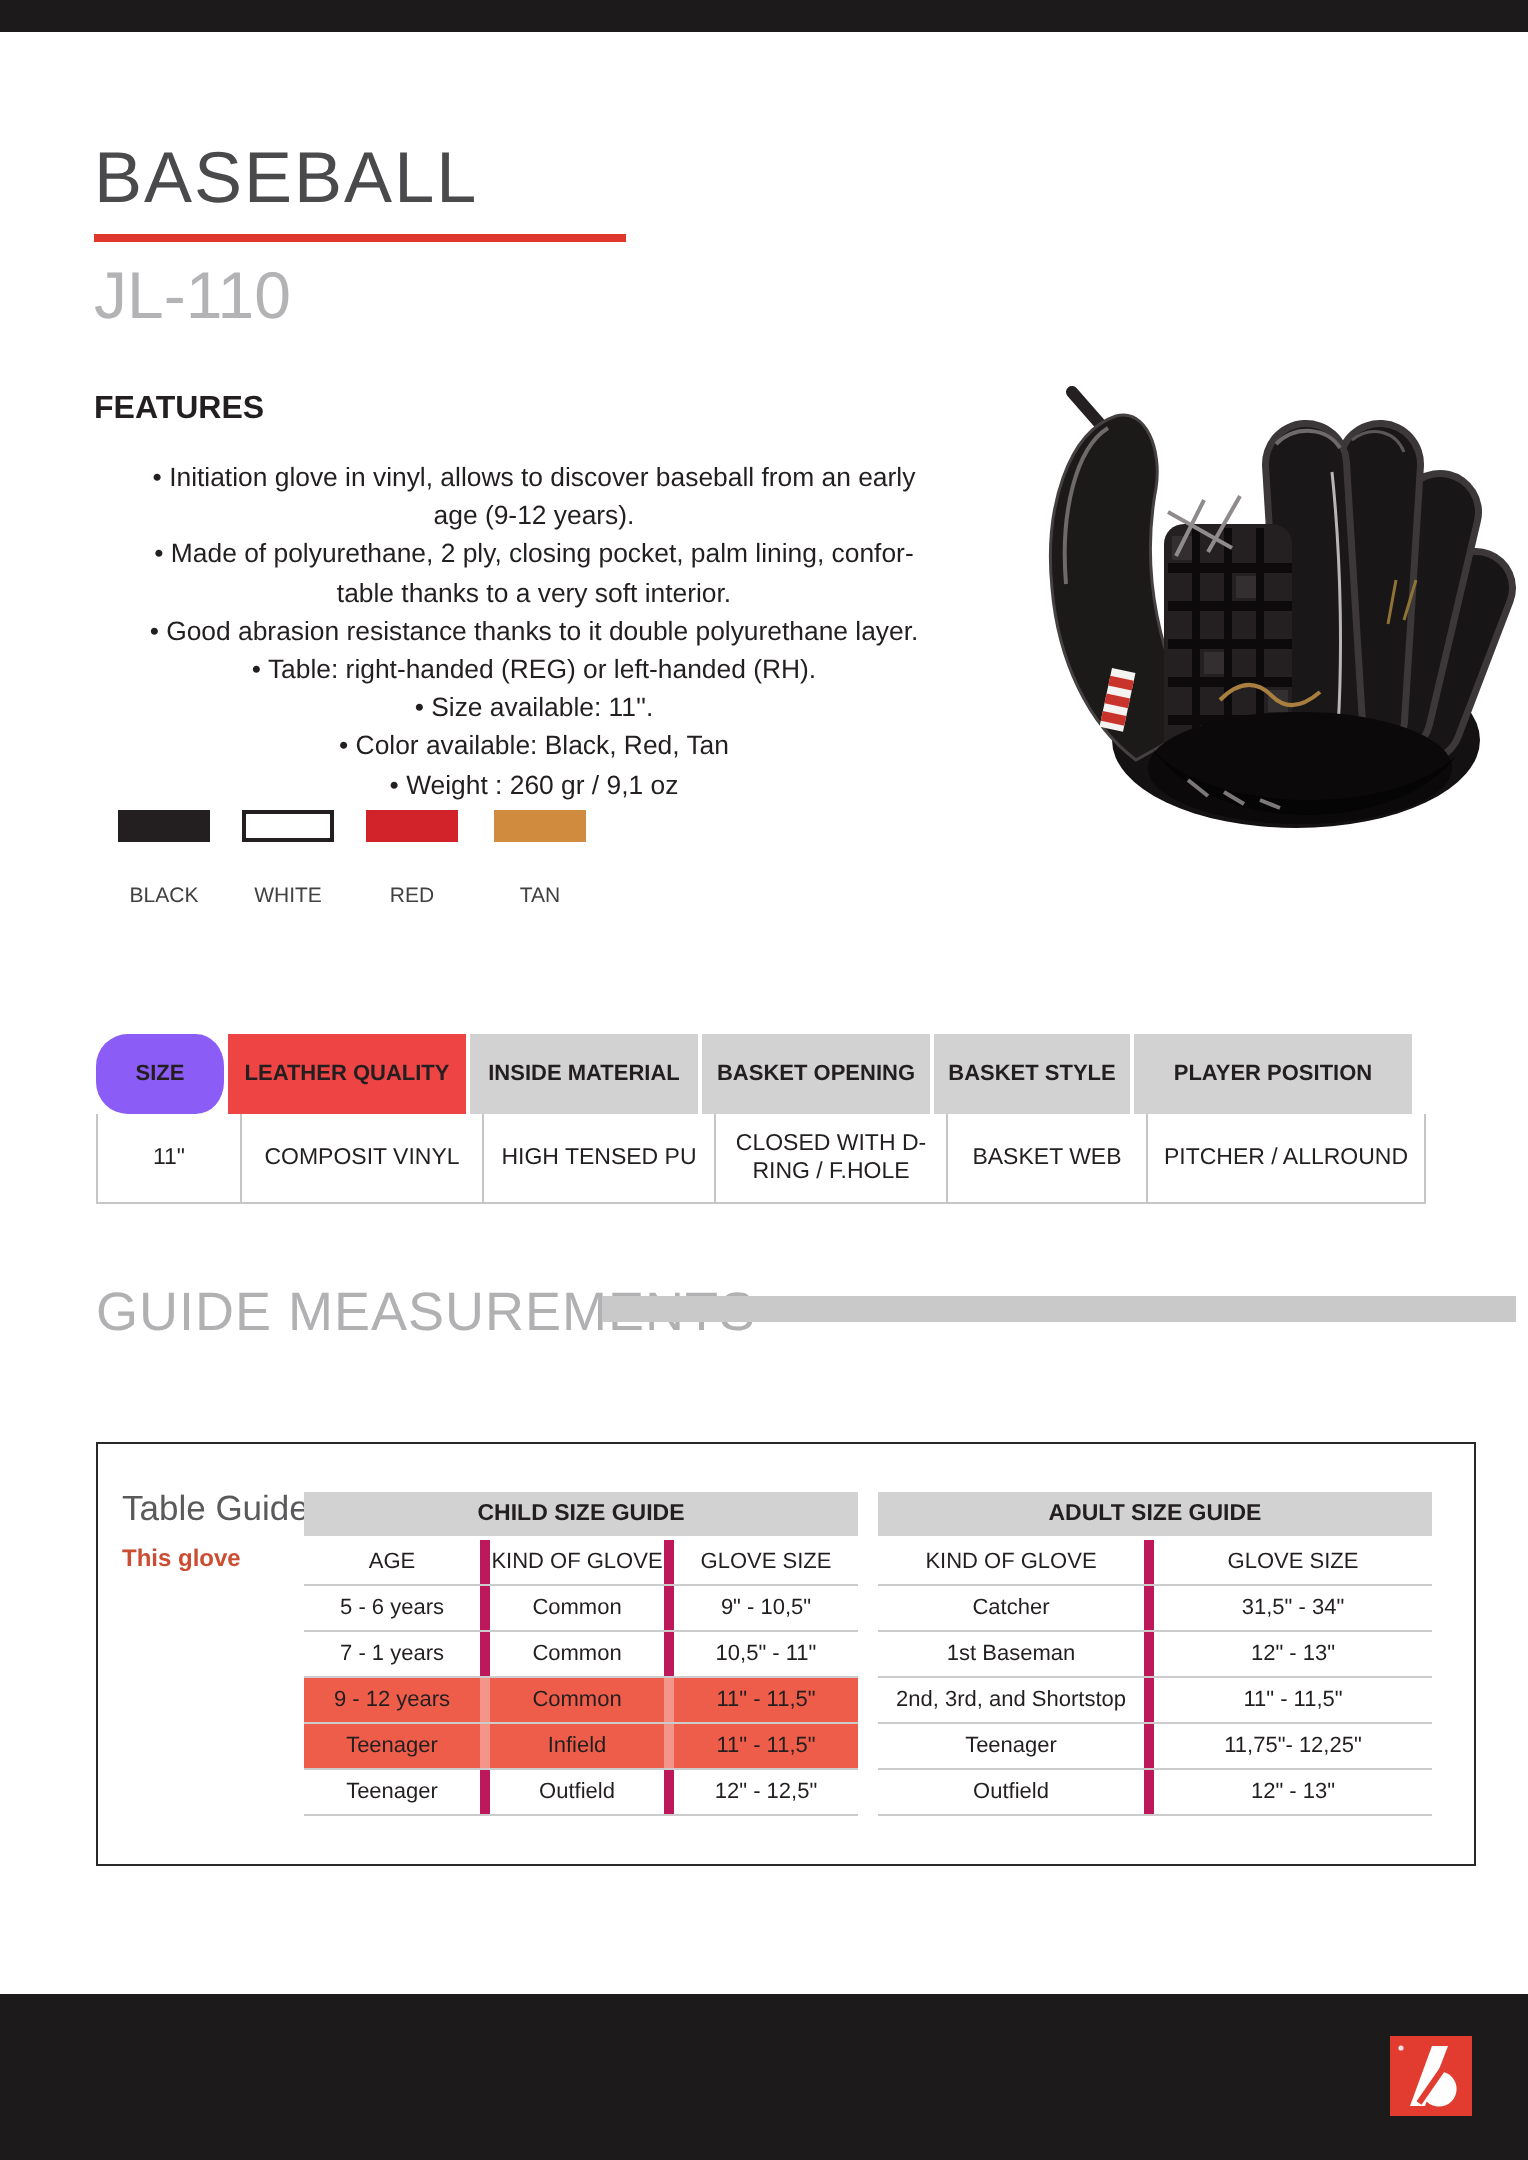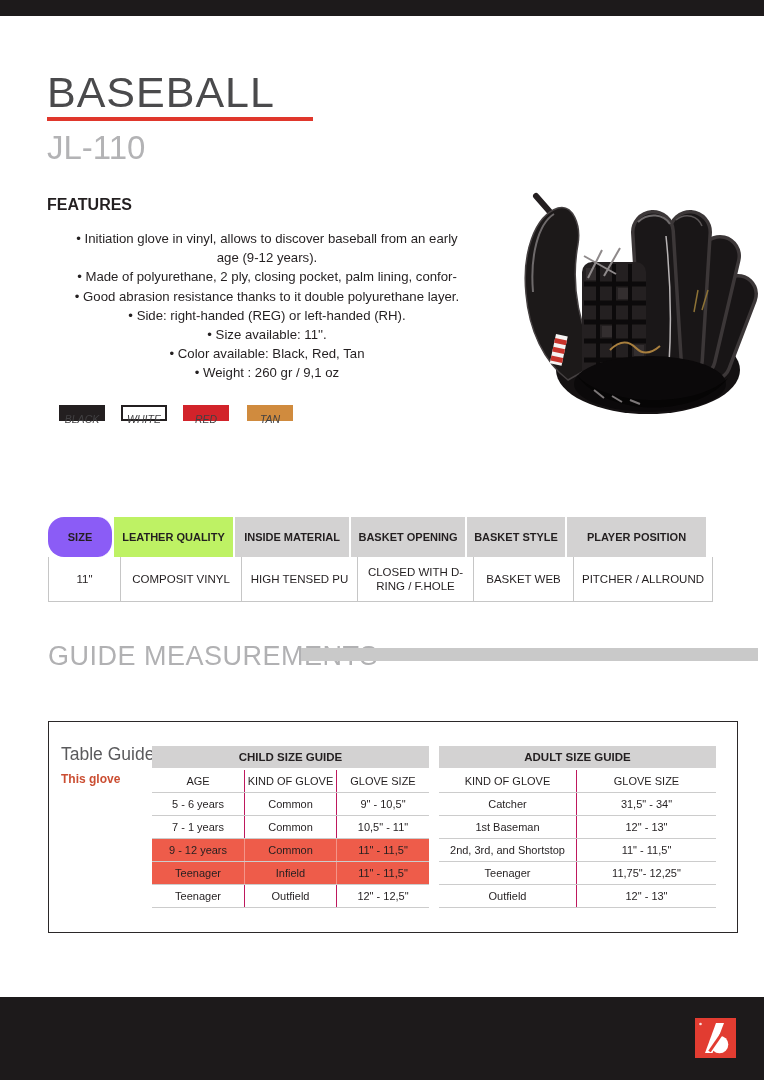--- a/index.html
+++ b/index.html
@@ -1,29 +1,29 @@
 <!DOCTYPE html>
 <html><head>
 <meta charset="utf-8">
 <style>
   html,body{margin:0;padding:0;background:#ffffff;}
   .page{position:relative;width:764px;height:1080px;background:#ffffff;overflow:hidden;
         font-family:"Liberation Sans",sans-serif;color:#231f20;}
   .topbar{position:absolute;left:0;top:0;width:764px;height:16px;background:#1d1a1b;}
-  .title{position:absolute;left:47px;top:68px;margin:0;font-size:43px;font-weight:400;
+  .title{position:absolute;left:47px;top:68px;margin:0;font-size:36px;font-weight:400;
          color:#4a4a4c;letter-spacing:1px;}
   .title-rule{position:absolute;left:47px;top:117px;width:266px;height:4px;background:#e0372c;}
   .model{position:absolute;left:47px;top:129px;font-size:33px;color:#b3b3b5;}
   .features-heading{position:absolute;left:47px;top:196px;margin:0;font-size:16px;font-weight:bold;color:#231f20;}
   .feature-lines{position:absolute;left:47px;top:229px;width:440px;font-size:13.2px;line-height:19.2px;color:#231f20;text-align:center;}
   .swatches{position:absolute;left:0;top:405px;height:36px;}
   .swatch-box{position:absolute;top:0;width:46px;height:16px;box-sizing:border-box;}
   .swatch-box.bordered{border:2px solid #231f20;}
-  .swatch-label{position:absolute;top:8px;width:46px;text-align:center;font-size:10.5px;
-                font-style:italic;color:#414042;}
+  .swatch-label{position:absolute;top:37px;width:46px;text-align:center;font-size:10.5px;
+                color:#414042;}
   .url{position:absolute;left:45px;top:446px;font-size:14px;font-style:italic;color:#231f20;}
   .glove{position:absolute;left:498px;top:192px;width:266px;height:226px;}
   .spec-table{position:absolute;left:48px;top:517px;width:665px;}
   .spec-row{display:flex;}
   .spec-cell{box-sizing:border-box;display:flex;align-items:center;justify-content:center;
              text-align:center;flex:none;}
   .spec-head .spec-cell{height:40px;background:#d3d2d2;font-weight:bold;font-size:11px;
              border-right:2px solid #ffffff;line-height:13px;}
   .spec-head .spec-cell:last-child{border-right:none;}
   .spec-vals{border-left:1px solid #c6c6c6;border-bottom:1px solid #c6c6c6;}
@@ -34,21 +34,21 @@
              border:1px solid #2b2829;background:#ffffff;}
   .guide-box-title{position:absolute;left:12px;top:22px;font-size:17.5px;color:#5a5a5c;}
   .guide-box-subtitle{position:absolute;left:12px;top:50px;font-size:12px;font-weight:bold;color:#cb4e32;}
   .size-table{position:absolute;top:24px;}
   .size-table.child{left:103px;width:277px;}
   .size-table.adult{left:390px;width:277px;}
   .st-title{height:22px;background:#d3d2d2;display:flex;align-items:center;justify-content:center;
             font-size:11.5px;font-weight:bold;margin-bottom:2px;color:#231f20;}
   .st-row{display:flex;height:23px;border-bottom:1px solid #cccccc;box-sizing:border-box;}
   .st-cell{flex:none;box-sizing:border-box;display:flex;align-items:center;justify-content:center;
-           font-size:11px;border-right:1px solid #be185d;text-align:center;color:#231f20;}
+           font-size:11px;border-right:5px solid #be185d;text-align:center;color:#231f20;}
   .st-cell:last-child{border-right:none;}
   .st-row.hl .st-cell{border-right-color:rgba(255,255,255,0.35);border-bottom-color:rgba(255,255,255,0.2);}
   .footer{position:absolute;left:0;top:997px;width:764px;height:83px;background:#1d1a1b;}
   .logo{position:absolute;left:695px;top:1018px;width:41px;height:40px;}
 </style>
 </head>
 <body>
 
 <div class="page">
 
@@ -56,22 +56,23 @@
 
   <h1 class="title">BASEBALL</h1>
   <div class="title-rule" style="background: rgb(224, 55, 44);"></div>
   <div class="model">JL-110</div>
 
   <h2 class="features-heading">FEATURES</h2>
   <div class="feature-lines" id="feature-lines">
       <div class="feature-line">• Initiation glove in vinyl, allows to discover baseball from an early</div>
       <div class="feature-line">age (9-12 years).</div>
       <div class="feature-line">• Made of polyurethane, 2 ply, closing pocket, palm lining, confor-</div>
+      <div class="feature-line">table thanks to a very soft interior.</div>
       <div class="feature-line">• Good abrasion resistance thanks to it double polyurethane layer.</div>
-      <div class="feature-line">• Side: right-handed (REG) or left-handed (RH).</div>
+      <div class="feature-line">• Table: right-handed (REG) or left-handed (RH).</div>
       <div class="feature-line">• Size available: 11''.</div>
       <div class="feature-line">• Color available: Black, Red, Tan</div>
       <div class="feature-line">• Weight : 260 gr / 9,1 oz</div>
     </div>
 
   <div class="swatches" id="swatches">
       <div class="swatch-box" style="left: 59px; background: rgb(35, 31, 32);"></div>
       <div class="swatch-label" style="left: 59px;">BLACK</div>
       <div class="swatch-box bordered" style="left: 121px; background: rgb(255, 255, 255);"></div>
       <div class="swatch-label" style="left: 121px;">WHITE</div>
@@ -125,21 +126,21 @@
         <rect y="4" width="12" height="5" fill="#c8332b"></rect>
         <rect y="13" width="12" height="5" fill="#c8332b"></rect>
         <rect y="22" width="12" height="5" fill="#c8332b"></rect>
       </g>
     </svg>
   </div>
 
   <div class="spec-table" id="spec-table">
       <div class="spec-row spec-head">
         <div class="spec-cell" style="width: 66px; background: #8b5cf6; border-radius: 16px;">SIZE</div>
-        <div class="spec-cell" style="width: 121px; background: #bef264;">LEATHER QUALITY</div>
+        <div class="spec-cell" style="width: 121px; background: #ef4444;">LEATHER QUALITY</div>
         <div class="spec-cell" style="width: 116px; background: rgb(211, 210, 210);">INSIDE MATERIAL</div>
         <div class="spec-cell" style="width: 116px; background: rgb(211, 210, 210);">BASKET OPENING</div>
         <div class="spec-cell" style="width: 100px; background: rgb(211, 210, 210);">BASKET STYLE</div>
         <div class="spec-cell" style="width: 139px; background: rgb(211, 210, 210);">PLAYER POSITION</div>
       </div>
       <div class="spec-row spec-vals">
         <div class="spec-cell" style="width: 72px;">11"</div>
         <div class="spec-cell" style="width: 121px;">COMPOSIT VINYL</div>
         <div class="spec-cell" style="width: 116px;">HIGH TENSED PU</div>
         <div class="spec-cell" style="width: 116px;">CLOSED WITH D-RING / F.HOLE</div>

